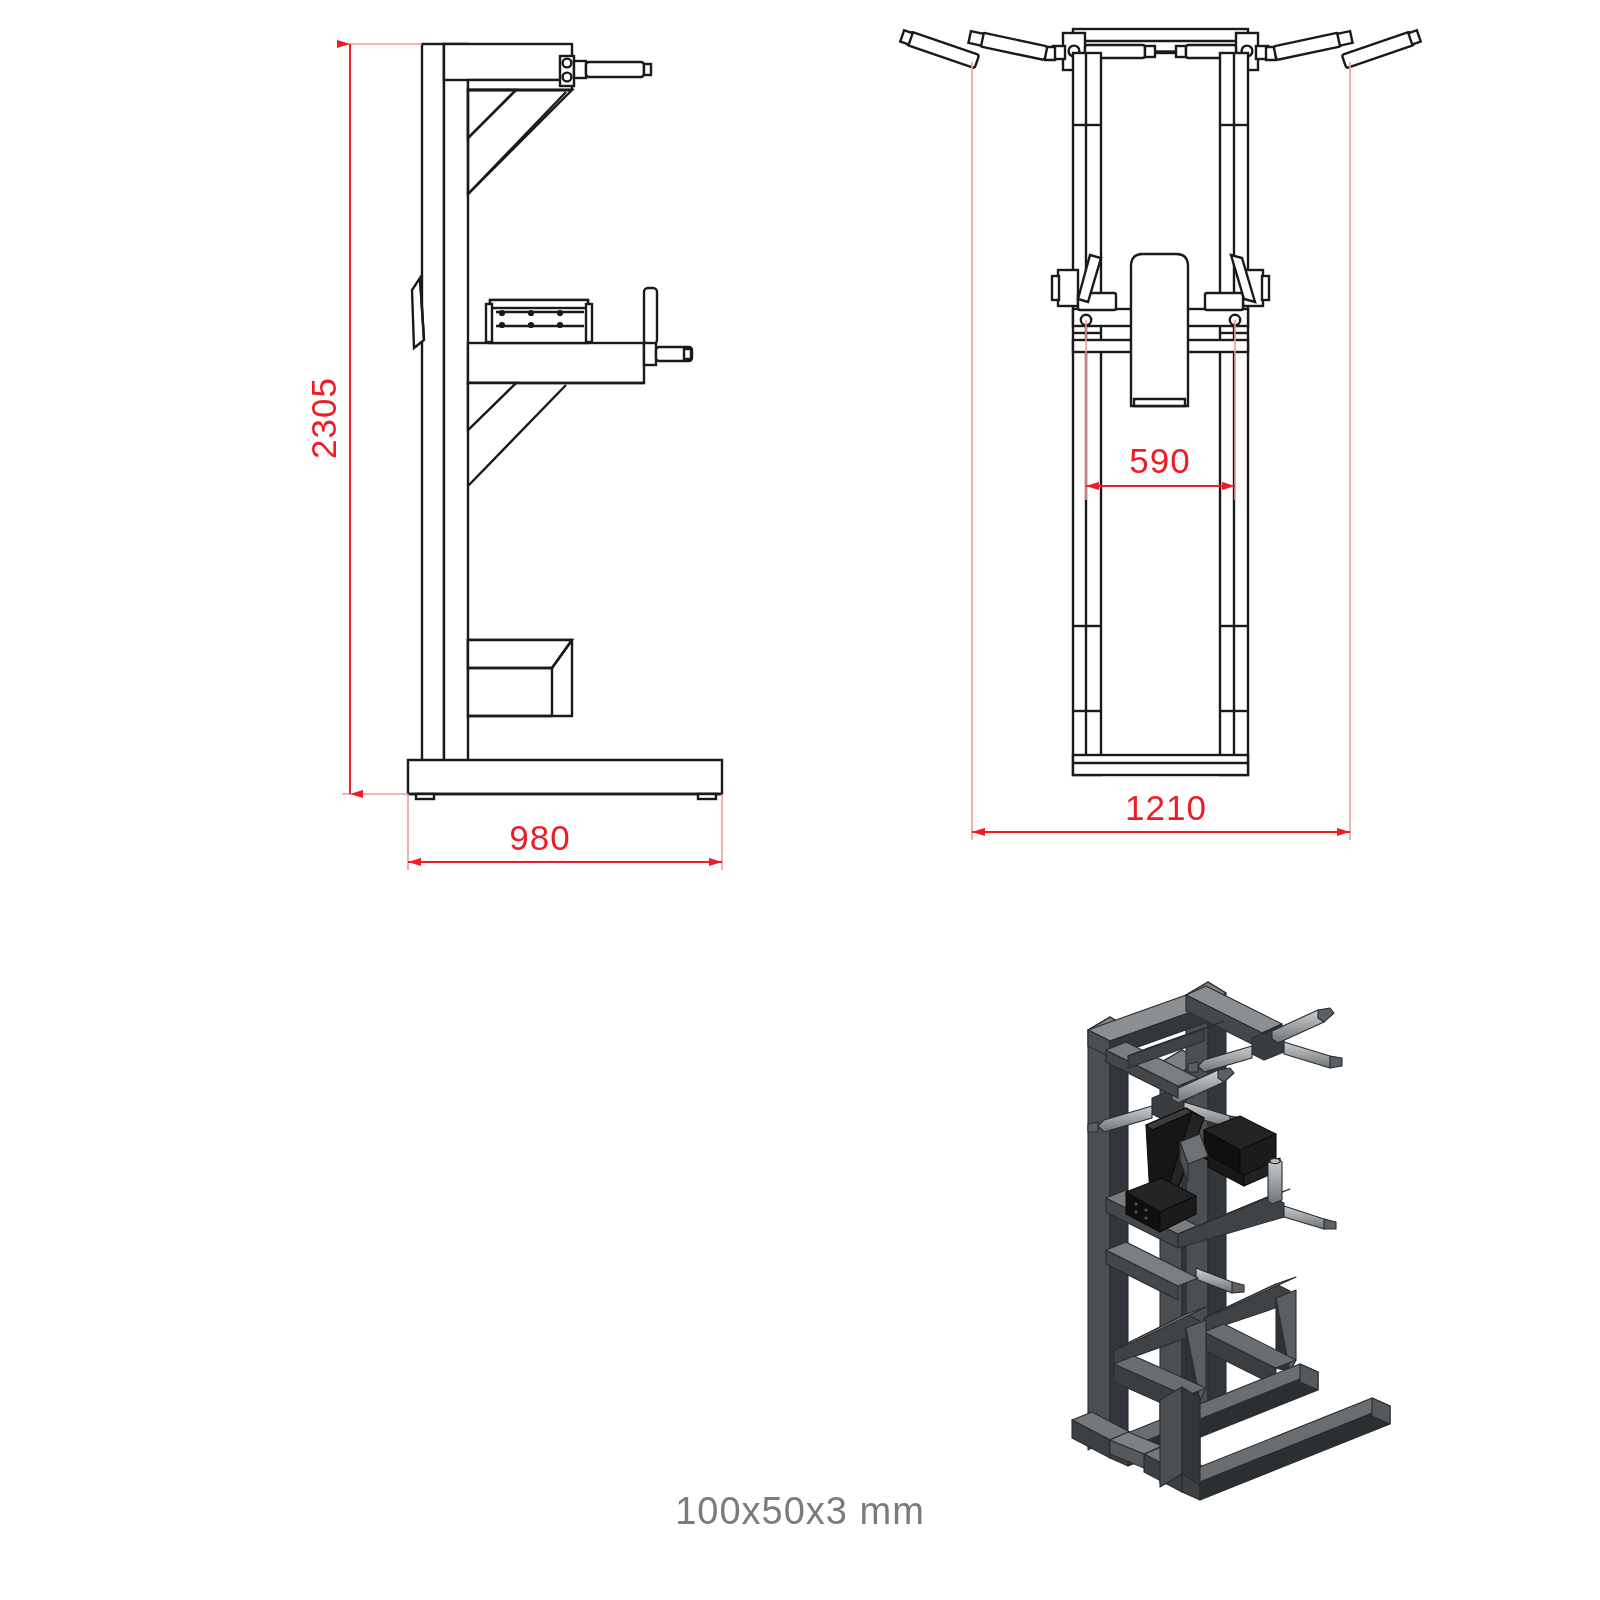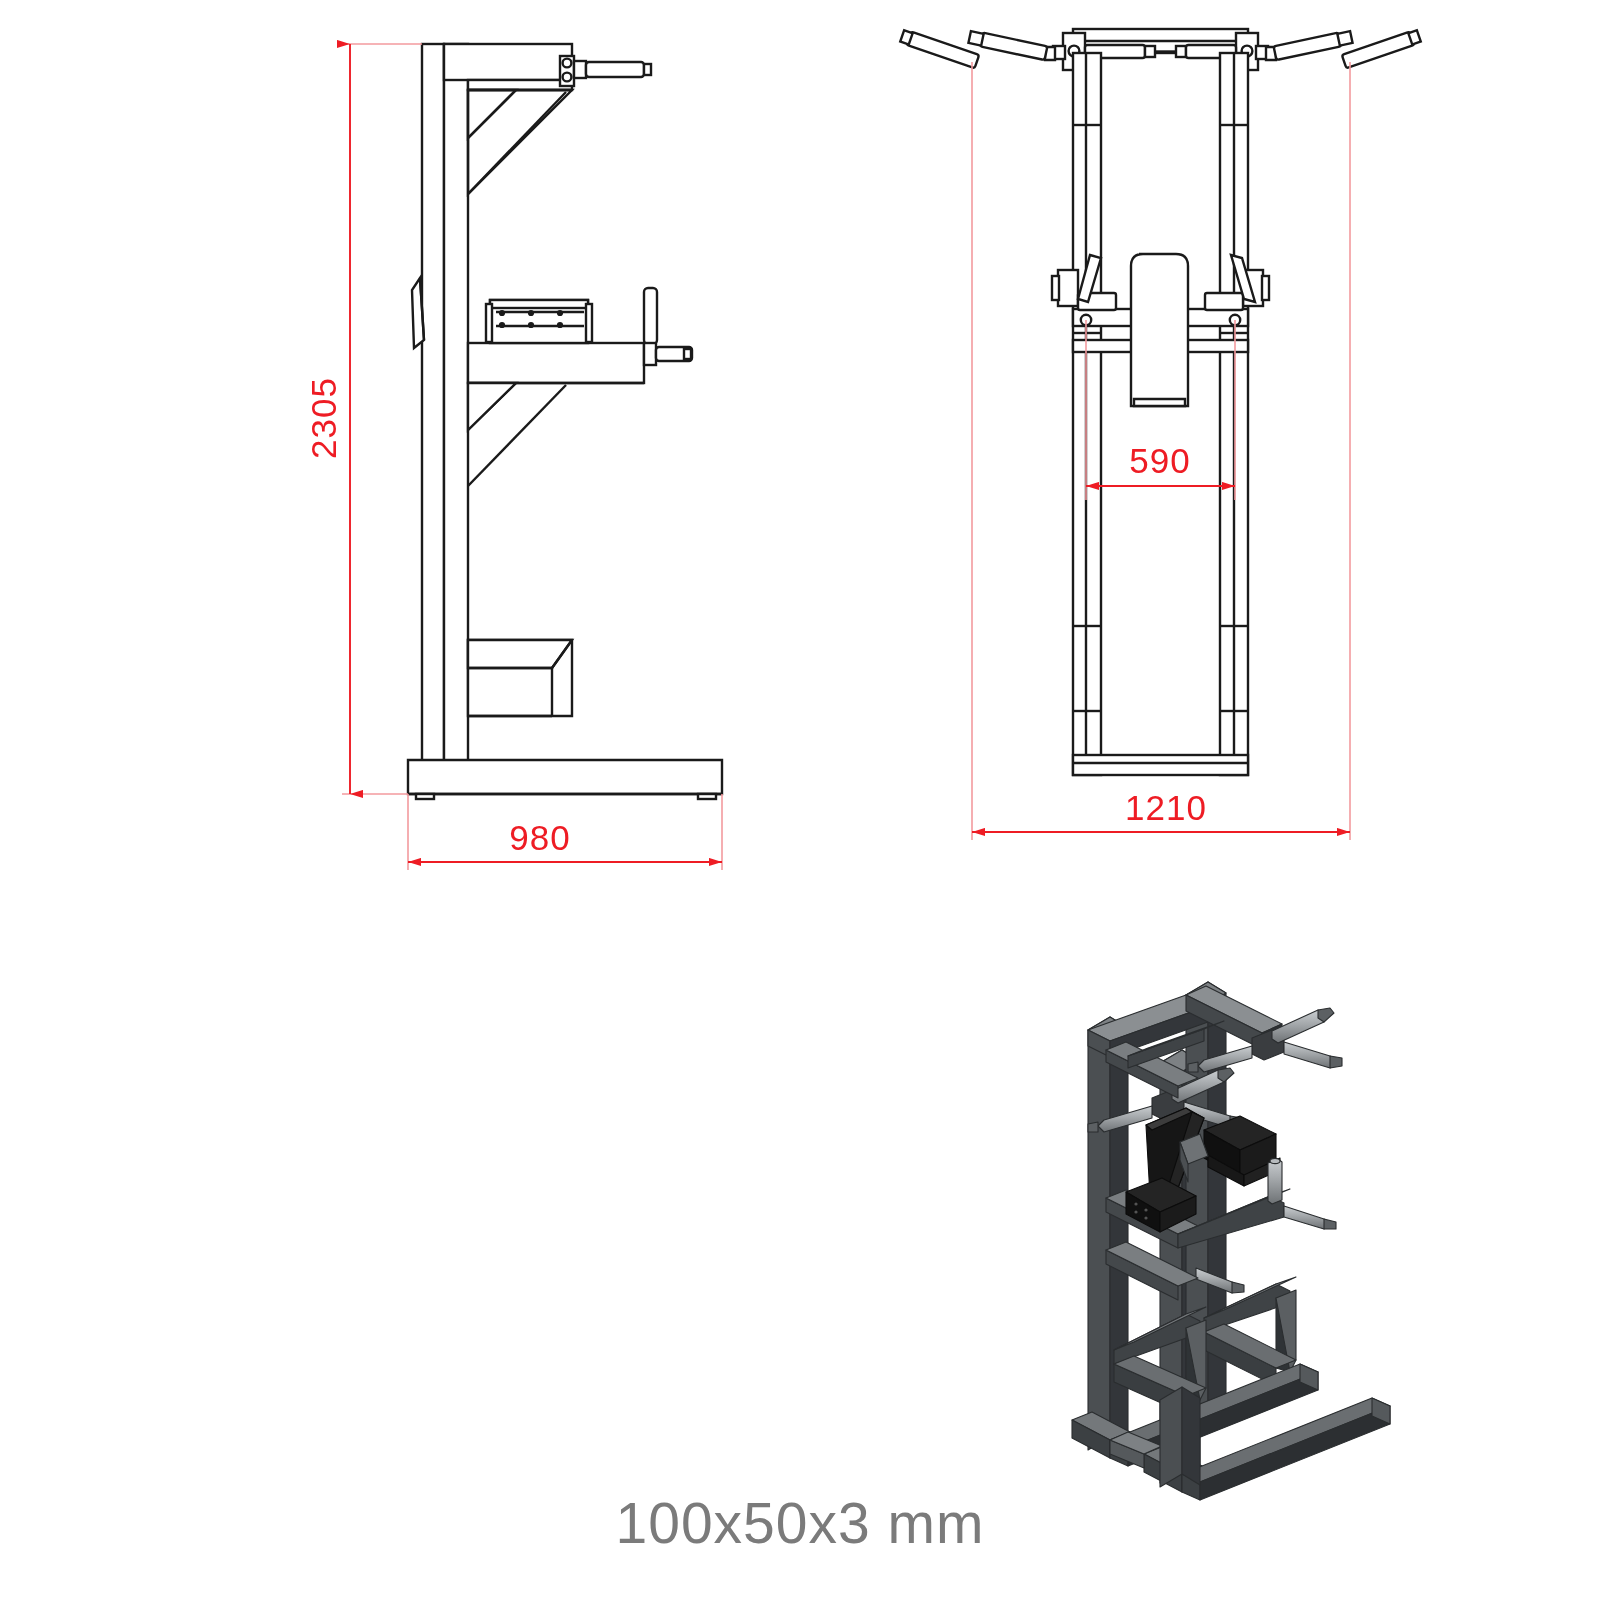--- a/index.html
+++ b/index.html
@@ -22,21 +22,21 @@
     height: 1600px;
   }
   svg { display: block; }
   .caption {
     position: absolute;
     left: 0;
     top: 1490px;
     width: 1600px;
     text-align: center;
     font-family: "Liberation Sans", sans-serif;
-    font-size: 57px;
+    font-size: 38px;
     font-weight: 300;
     letter-spacing: 1px;
     color: #7b7b7b;
     user-select: none;
   }
 </style>
 </head>
 <body>
 
 <div id="sheet">

